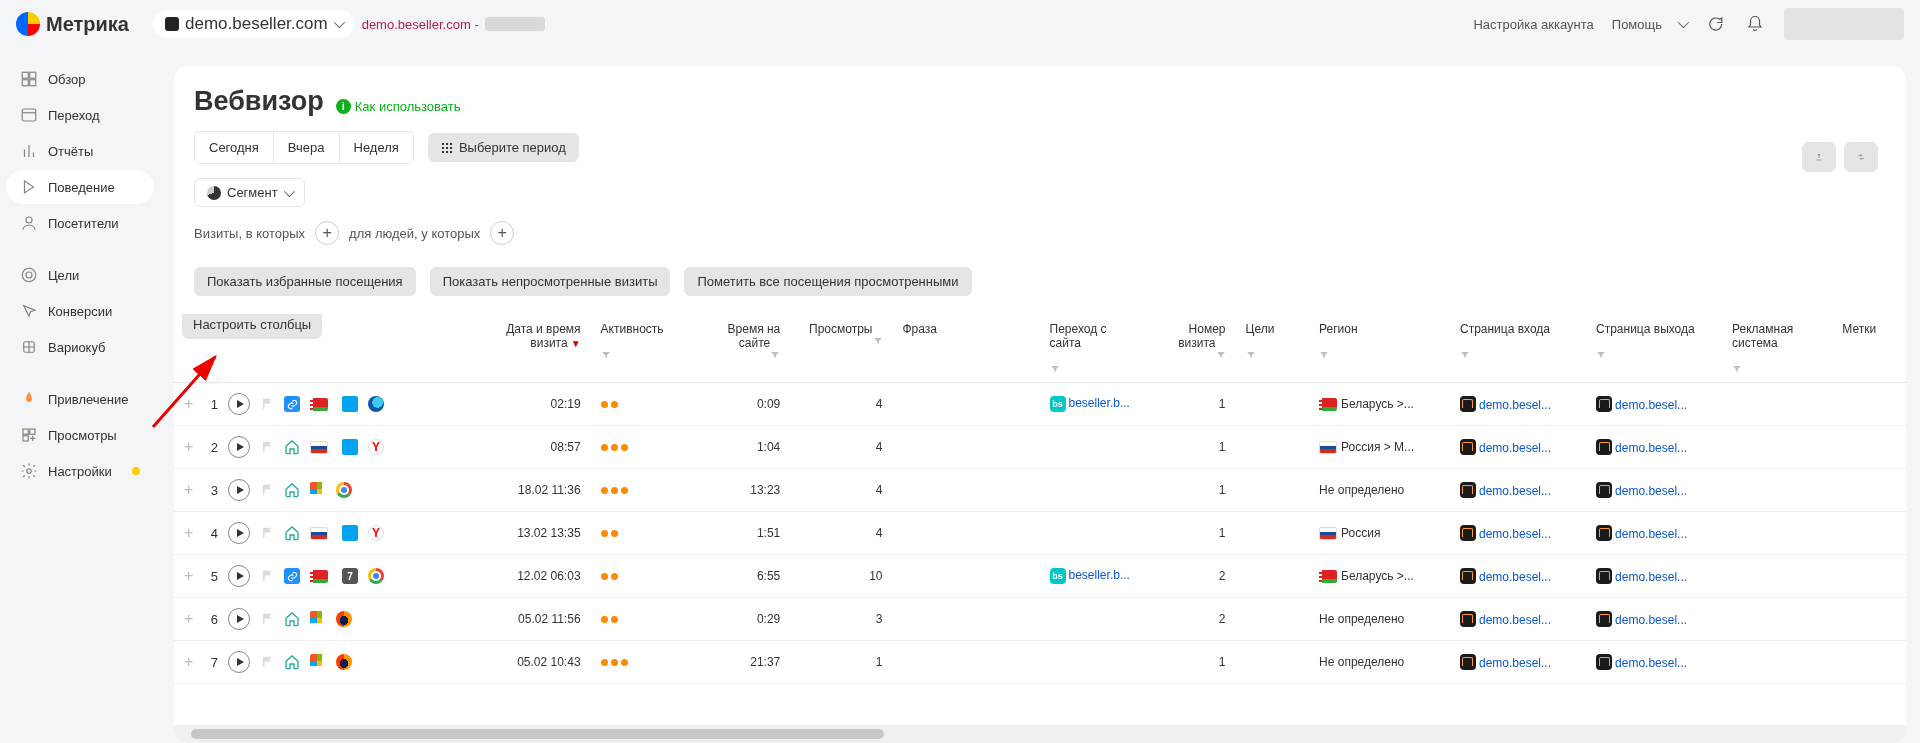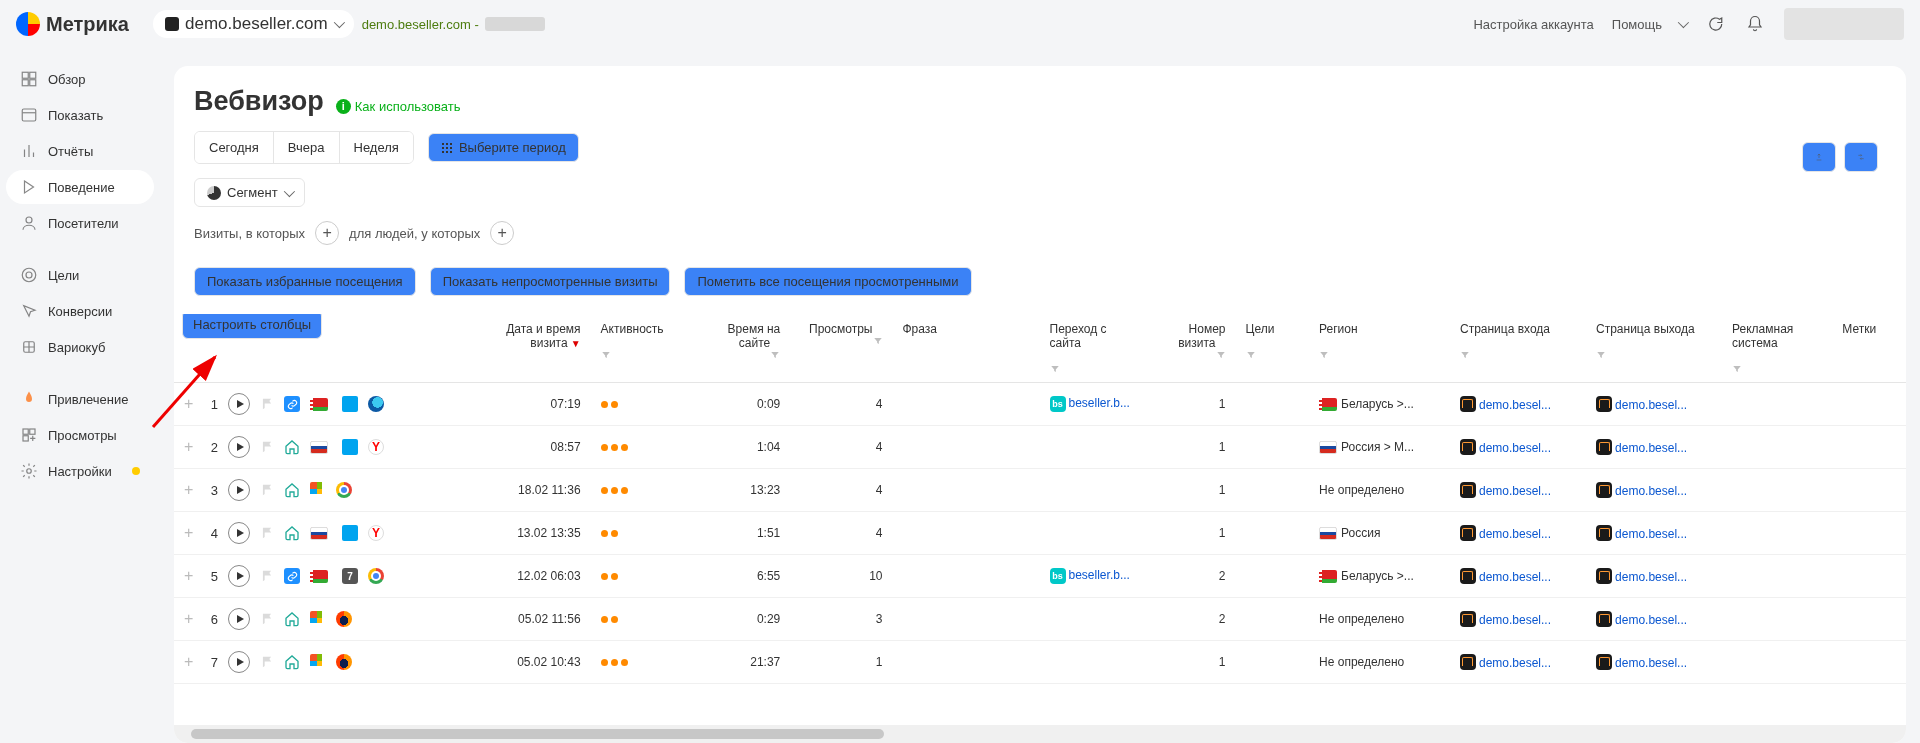--- a/index.html
+++ b/index.html
@@ -33,21 +33,21 @@
   .logo-circle { width:24px;height:24px;border-radius:50%;
     background: conic-gradient(#ffcc00 0 90deg,#ff0000 90deg 180deg,#0066ff 180deg 360deg); }
   .site-pill {
     display:flex; align-items:center; gap:6px; background:#fff; border-radius:16px;
     padding:4px 12px; font-size:17px; cursor:pointer;
   }
   .site-pill .favicon { width:14px;height:14px;border-radius:3px;background:#222; }
   .chevron-down { display:inline-block; width:8px;height:8px;
     border-right:1.5px solid #666;border-bottom:1.5px solid #666;
     transform: rotate(45deg) translateY(-2px); }
-  .linked-site { margin-left:8px; color:#4d7c0f; font-size:13px; display:flex; align-items:center; gap:6px;}
+  .linked-site { margin-left:8px; color:#be185d; font-size:13px; display:flex; align-items:center; gap:6px;}
   .linked-site .blur { width:60px;height:14px;background:#d8d8d8;border-radius:3px; }
   .top-right { margin-left:auto; display:flex; align-items:center; gap:18px; color:#555; }
   .top-link { cursor:pointer; }
   .icon-btn { width:22px;height:22px; display:flex;align-items:center;justify-content:center; cursor:pointer;}
   .avatar-blur { width:120px; height:32px; background:#e3e3e3; border-radius:4px; }
 
   
   svg { display:block; }
   .stroke-icon { stroke:#555; stroke-width:1.6; fill:none; }
 
@@ -68,21 +68,21 @@
   
   .main { flex:1; padding:18px 14px 0 14px; overflow:hidden; display:flex; flex-direction:column; }
   .panel { background:#fff; border-radius:14px; flex:1; display:flex; flex-direction:column; overflow:hidden; }
   .panel-pad { padding:20px 20px 0 20px; }
   .page-title-row { display:flex; align-items:baseline; gap:12px; }
   h1 { font-size:27px; margin:0; font-weight:700; }
   .howto { display:flex;align-items:center;gap:4px;color:var(--accent-green);font-size:13px; }
   .howto .info-c { width:15px;height:15px;border-radius:50%;background:var(--accent-green);color:#fff;display:flex;align-items:center;justify-content:center;font-size:11px;font-weight:700; }
   .top-right-btns { position:absolute; right:28px; top:76px; display:flex; gap:8px; }
   .ghost-btn {
-    border:1px solid var(--border); background:#3b82f6; padding:6px 12px; border-radius:6px; cursor:pointer;
+    border:1px solid var(--border); background:#e5e5e5; padding:6px 12px; border-radius:6px; cursor:pointer;
     display:flex;align-items:center;gap:6px; font-size:13px;
   }
   .ghost-btn .grid-i { width:12px;height:12px;
     background:
       radial-gradient(#333 1px, transparent 1px) 0 0/4px 4px; }
   .row { display:flex; gap:14px; align-items:center; margin-top:14px; flex-wrap:wrap; }
   .btn-group { display:flex; border:1px solid var(--border); border-radius:6px; overflow:hidden;align-items:center; }
   .btn-group .gb { padding:8px 14px; border-right:1px solid var(--border); background:#fff; cursor:pointer; font-size:13px; }
   .btn-group .gb:last-child { border-right:none; }
   .seg-btn { border:1px solid var(--border); border-radius:6px; padding:6px 12px; display:flex;align-items:center;gap:6px; cursor:pointer; font-size:13px;}
@@ -217,21 +217,21 @@
           </span>
     <span>Обзор</span>
     </div>
         <div class="side-item">
           <span class="side-icon">
             <svg viewBox="0 0 24 24" class="stroke-icon">
               <rect x="3" y="4" width="18" height="16" rx="2"></rect>
               <path d="M3 9h18"></path>
             </svg>
           </span>
-    <span>Показать</span>
+    <span>Переход</span>
     </div>
         <div class="side-item">
           <span class="side-icon">
             <svg viewBox="0 0 24 24" class="stroke-icon">
               <path d="M6 20V10m6 10V4m6 16v-6"></path>
             </svg>
           </span>
     <span>Отчёты</span>
     </div>
         <div class="side-item active">
@@ -456,21 +456,21 @@
         <span class="src-ic ic-link">
                       <svg width="11" height="11" viewBox="0 0 24 24" fill="none" stroke-width="2.5">
                         <path d="M10 14a5 5 0 0 0 7 0l3-3a5 5 0 0 0-7-7l-1 1M14 10a5 5 0 0 0-7 0l-3 3a5 5 0 0 0 7 7l1-1"></path>
                       </svg>
                     </span>
         <span class="flag-sm flag-by"></span>
         <span class="os-ic win-blue"></span>
         <span class="bro-ic edge-ic"></span>
       </div>
     </td>
-    <td style="text-align:right;">07:19</td>
+    <td style="text-align:right;">02:19</td>
     <td>
                   <div class="act-dots">
                     <span class="o"></span>
                     <span class="o"></span>
                   </div>
                 </td>
     <td class="time-col">0:09</td>
     <td class="views-col">4</td>
     <td></td>
     <td>

